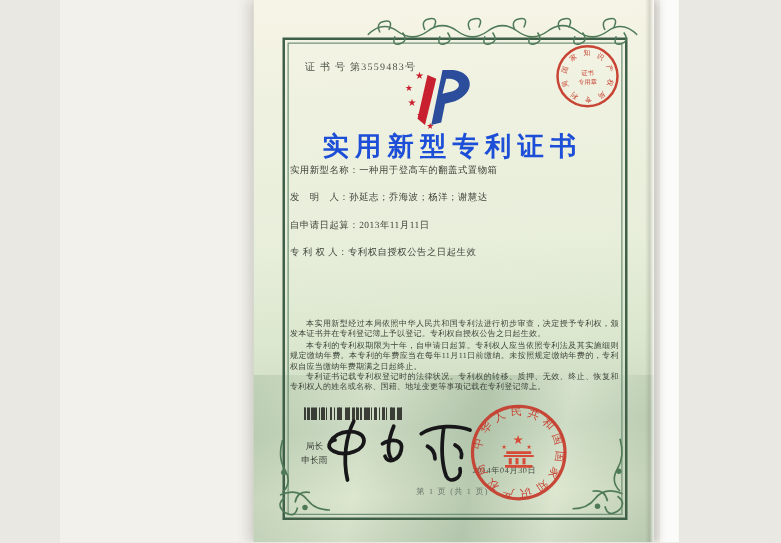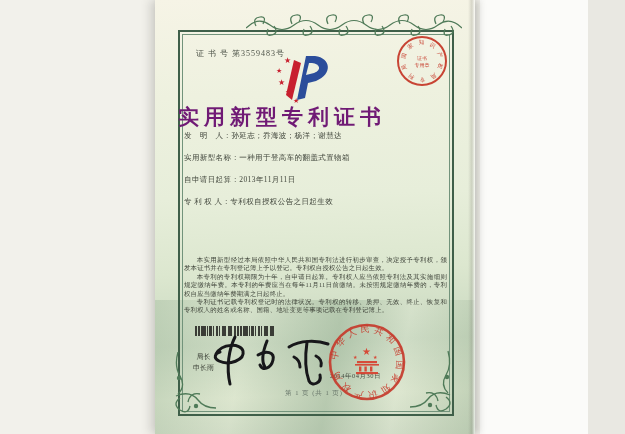--- a/index.html
+++ b/index.html
@@ -1,37 +1,37 @@
 <!DOCTYPE html>
 <html><head>
 <meta charset="utf-8">
 <style>
   html,body{margin:0;padding:0;background:#e9e8e2;}
-  #stage{position:relative;width:588px;height:434px;overflow:hidden;
-         font-family:"Liberation Serif","DejaVu Serif",serif;background:#f2f1eb;}
+  #stage{position:relative;width:495px;height:434px;overflow:hidden;
+         font-family:"Liberation Serif","DejaVu Serif",serif;background:#f2f1eb;margin-left:48px;}
   .right-bg{position:absolute;left:480px;top:0;width:145px;height:434px;background:#fbfbf9;}
   
   .paper{position:absolute;left:155px;top:0;width:320px;height:434px;
          background:
            linear-gradient(178deg, #f6f4e6 0%, #eef1df 22%, #e7eeda 45%, #dce7cf 62%, #c9d8c0 78%, #dbe5cd 90%, #cdd9c3 100%);
          box-shadow:-5px 0 9px rgba(60,60,55,.18), 4px 0 7px rgba(60,60,55,.22);}
   .sheen{position:absolute;left:0;top:300px;width:320px;height:134px;
          background:linear-gradient(100deg, rgba(164,188,160,.45) 0%, rgba(236,242,224,.1) 28%, rgba(150,176,148,.5) 55%, rgba(238,243,228,.15) 75%, rgba(158,182,152,.45) 100%);}
   .fold{position:absolute;left:313px;top:0;width:7px;height:434px;
         background:linear-gradient(90deg, rgba(120,120,110,0) 0%, rgba(120,120,110,.25) 55%, rgba(255,255,255,.7) 100%);}
   
   .frame{position:absolute;left:178px;top:30px;width:272px;height:382px;
          border:2.5px solid #3f5f49;}
   .frame::after{content:"";position:absolute;left:2px;top:2px;right:2px;bottom:2px;
                 border:1px solid #72937b;}
   .orn{position:absolute;color:#4f7a58;}
   
   .certno{position:absolute;left:196px;top:48px;font-size:8px;letter-spacing:1px;color:#4d5348;}
-  .title{position:absolute;left:178px;top:103px;width:272px;text-align:left;
-         font-size:21px;font-weight:bold;letter-spacing:5px;color:#701a75;}
+  .title{position:absolute;left:178px;top:103px;width:272px;text-align:center;
+         font-size:21px;font-weight:bold;letter-spacing:5px;color:#1d4ed8;}
   .fields{position:absolute;left:184px;top:131px;width:262px;}
   .field{height:22px;font-size:7.5px;color:#41463c;letter-spacing:.4px;white-space:nowrap;}
   .paras{position:absolute;left:184px;top:256px;width:263px;font-size:6.4px;line-height:8.4px;
          color:#3f443a;text-align:justify;letter-spacing:.2px;}
   .paras p{margin:0;text-indent:2em;}
   .barcode{position:absolute;left:195px;top:326px;width:80px;height:10px;
            background:
              repeating-linear-gradient(90deg,#22221f 0 1px,transparent 1px 3px,#22221f 3px 5px,transparent 5px 6px),
              repeating-linear-gradient(90deg,#22221f 0 2px,transparent 2px 7px);
            opacity:.85;}
@@ -112,24 +112,24 @@
       <text x="2" y="31" font-size="8">★</text>
       <text x="9" y="41" font-size="9">★</text>
       <text x="17" y="49" font-size="7">★</text>
     </g>
   </svg>
 
   <div class="title">实用新型专利证书</div>
 
   <div class="fields">
     <div class="field">
+      <span>实用新型名称：</span><span>一种用于登高车的翻盖式置物箱</span>
+    </div>
+    <div class="field">
       <span>发　明　人：</span><span>孙延志；乔海波；杨洋；谢慧达</span>
-    </div>
-    <div class="field">
-      <span>实用新型名称：</span><span>一种用于登高车的翻盖式置物箱</span>
     </div>
     <div class="field">
       <span>自申请日起算：</span><span>2013年11月11日</span>
     </div>
     <div class="field">
       <span>专 利 权 人：</span><span>专利权自授权公告之日起生效</span>
     </div>
   </div>
 
   <div class="paras">

